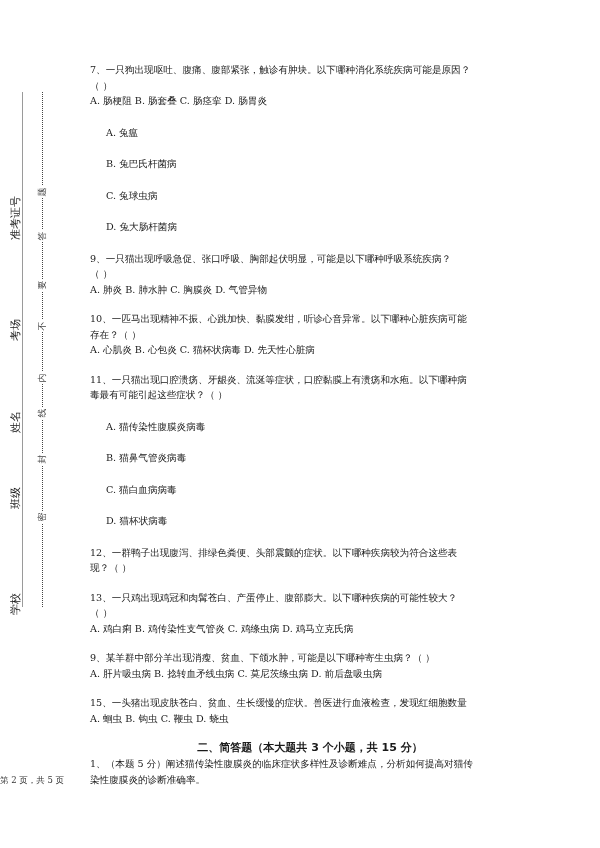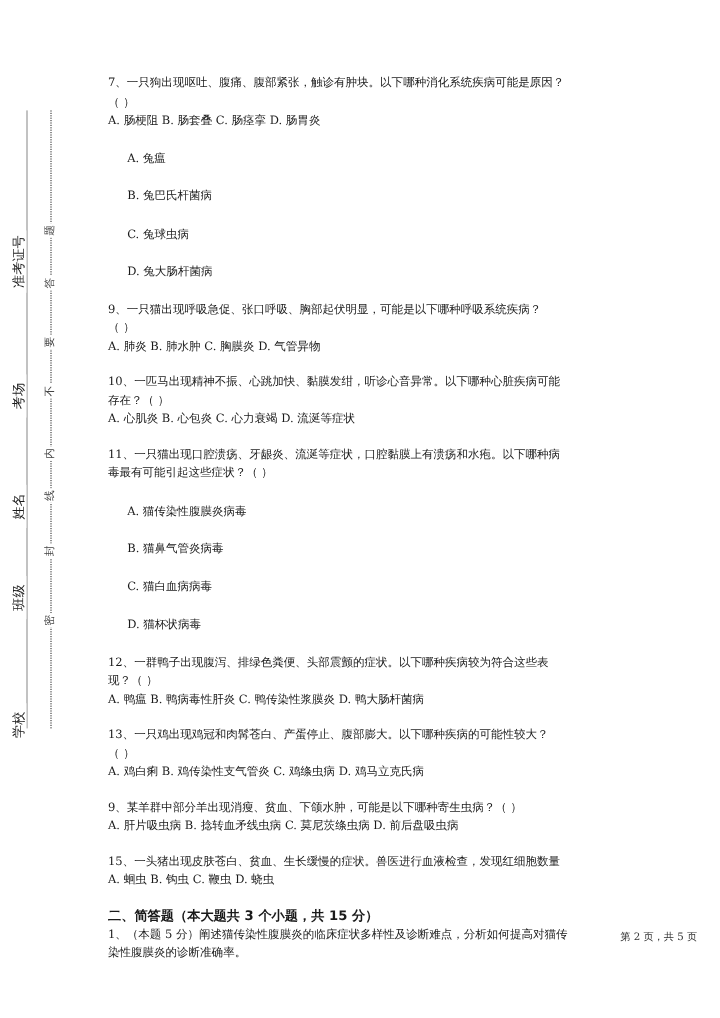--- a/index.html
+++ b/index.html
@@ -16,24 +16,24 @@
   .strip .seal { position: absolute; left: 36px; font-size: 9px; line-height: 10px; background: #fff;
                  transform: rotate(-90deg); width: 12px; text-align: center; color: #444; }
 
   
   .content { position: absolute; left: 90px; top: 62px; width: 440px; font-size: 9.6px; line-height: 15.5px; }
   .q { margin: 0 0 14px 0; }
   .q .stem { margin: 0; }
   .q .opt { margin: 16px; }
   .q .opts-inline { margin: 0; }
   .section { margin-top: 4px; }
-  .section-title { font-family: "DejaVu Sans", "Liberation Sans", sans-serif; font-weight: bold; font-size: 11px; line-height: 16px; margin: 0; }
+  .section-title { font-family: "DejaVu Sans", "Liberation Sans", sans-serif; font-weight: bold; font-size: 11px; line-height: 16px; margin: 0; text-align: center; }
   .section-q { margin: 0; font-size: 9.6px; line-height: 15.5px; }
 
-  .footer { position: absolute; top: 775px; left: 0; width: 535px; text-align: right; font-size: 8.5px; color: #333; margin-left: 46px; }
+  .footer { position: absolute; top: 775px; left: 0; width: 535px; text-align: left; font-size: 8.5px; color: #333; }
 </style>
 </head>
 <body>
 
 <div class="page">
 
   <div class="strip">
     <div class="solid-line"></div>
     <div class="dotted-line"></div>
 
@@ -70,36 +70,35 @@
 
     <div class="q">
       <p class="stem">9、一只猫出现呼吸急促、张口呼吸、胸部起伏明显，可能是以下哪种呼吸系统疾病？</p>
       <p class="stem">（ ）</p>
       <p class="opts-inline">A. 肺炎 B. 肺水肿 C. 胸膜炎 D. 气管异物</p>
     </div>
 
     <div class="q">
       <p class="stem">10、一匹马出现精神不振、心跳加快、黏膜发绀，听诊心音异常。以下哪种心脏疾病可能</p>
       <p class="stem">存在？（ ）</p>
-      <p class="opts-inline">A. 心肌炎 B. 心包炎 C. 心力衰竭 D. 流涎等症状</p>
+      <p class="opts-inline">A. 心肌炎 B. 心包炎 C. 猫杯状病毒 D. 先天性心脏病</p>
     </div>
 
     <div class="q">
       <p class="stem">11、一只猫出现口腔溃疡、牙龈炎、流涎等症状，口腔黏膜上有溃疡和水疱。以下哪种病</p>
       <p class="stem">毒最有可能引起这些症状？（ ）</p>
       <p class="opt">A. 猫传染性腹膜炎病毒</p>
       <p class="opt">B. 猫鼻气管炎病毒</p>
       <p class="opt">C. 猫白血病病毒</p>
       <p class="opt">D. 猫杯状病毒</p>
     </div>
 
     <div class="q">
       <p class="stem">12、一群鸭子出现腹泻、排绿色粪便、头部震颤的症状。以下哪种疾病较为符合这些表</p>
       <p class="stem">现？（ ）</p>
-      <p class="opts-inline">A. 鸭瘟 B. 鸭病毒性肝炎 C. 鸭传染性浆膜炎 D. 鸭大肠杆菌病</p>
     </div>
 
     <div class="q">
       <p class="stem">13、一只鸡出现鸡冠和肉髯苍白、产蛋停止、腹部膨大。以下哪种疾病的可能性较大？</p>
       <p class="stem">（ ）</p>
       <p class="opts-inline">A. 鸡白痢 B. 鸡传染性支气管炎 C. 鸡绦虫病 D. 鸡马立克氏病</p>
     </div>
 
     <div class="q">
       <p class="stem">9、某羊群中部分羊出现消瘦、贫血、下颌水肿，可能是以下哪种寄生虫病？（ ）</p>

